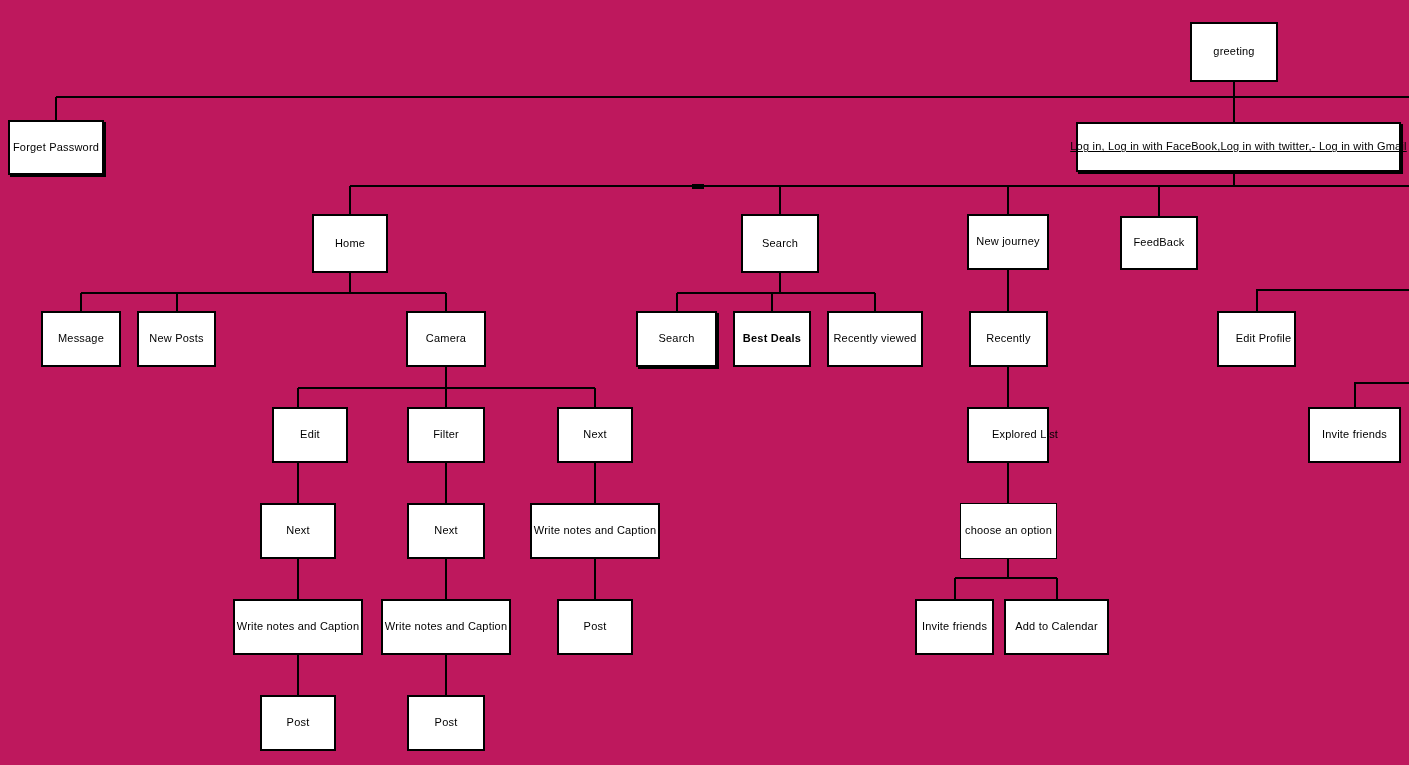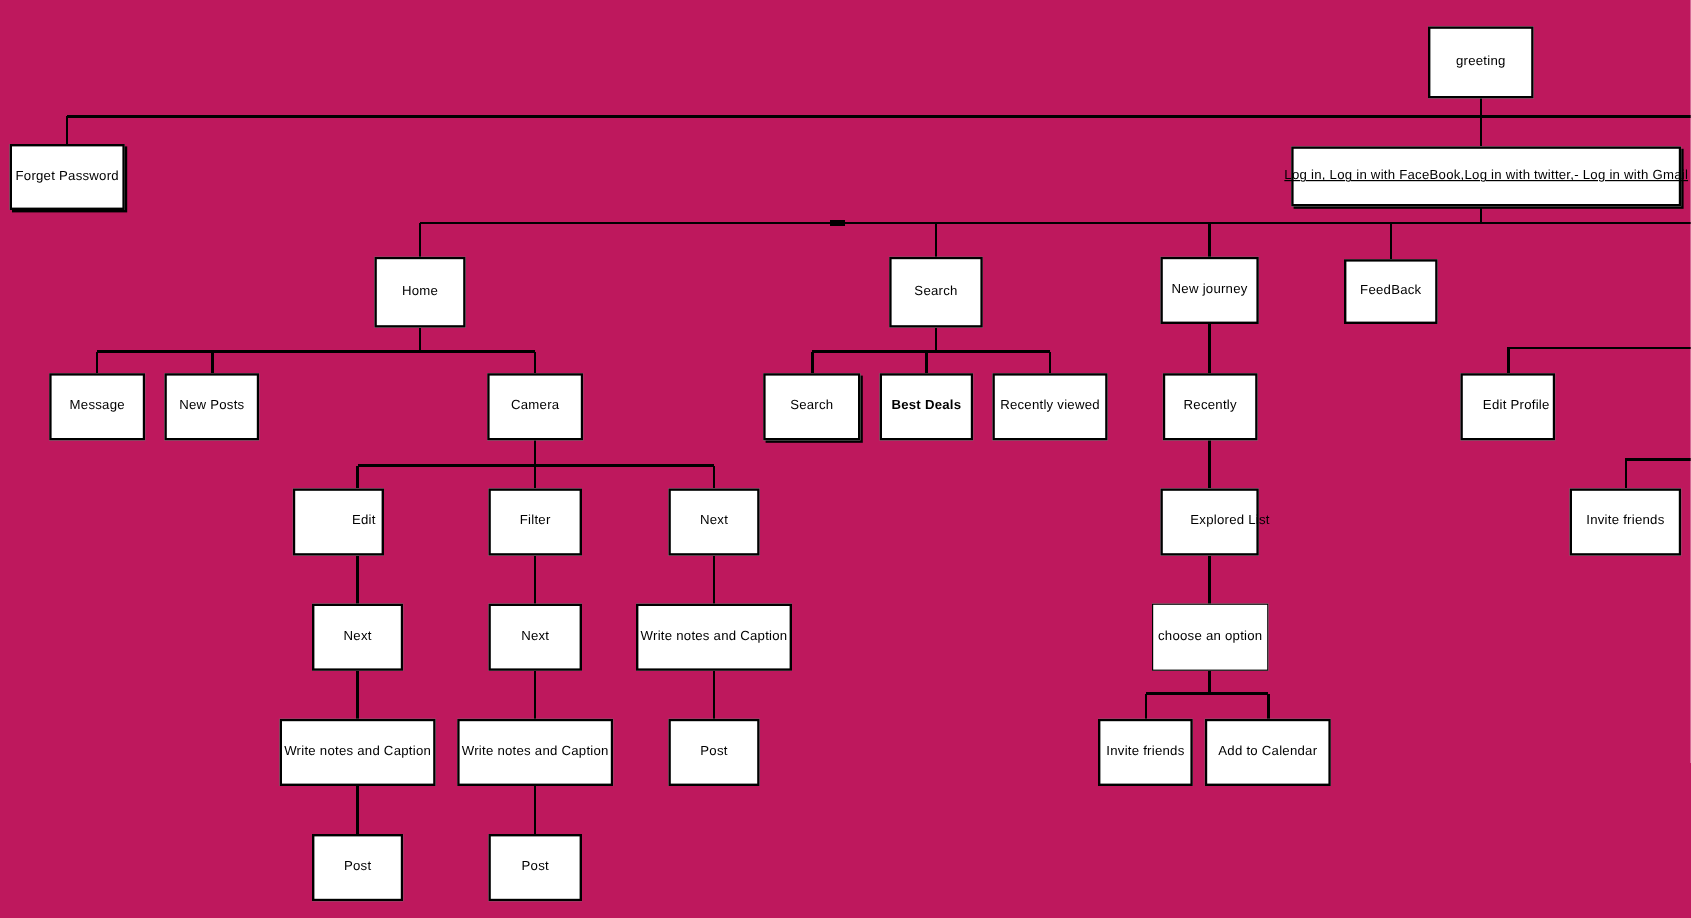--- a/index.html
+++ b/index.html
@@ -165,21 +165,21 @@
       </div>
       <div class="node" style="left: 827px; top: 311px; width: 96px; height: 56px;">
         <span class="node-label">Recently viewed</span>
       </div>
       <div class="node" style="left: 969px; top: 311px; width: 79px; height: 56px;">
         <span class="node-label">Recently</span>
       </div>
       <div class="node" style="left: 1217px; top: 311px; width: 79px; height: 56px; padding-left: 19px;">
         <span class="node-label">Edit Profile</span>
       </div>
-      <div class="node" style="left: 244px; top: 407px; width: 76px; height: 56px; justify-content: flex-end;">
+      <div class="node" style="left: 272px; top: 407px; width: 76px; height: 56px;">
         <span class="node-label">Edit</span>
       </div>
       <div class="node" style="left: 407px; top: 407px; width: 78px; height: 56px;">
         <span class="node-label">Filter</span>
       </div>
       <div class="node" style="left: 557px; top: 407px; width: 76px; height: 56px;">
         <span class="node-label">Next</span>
       </div>
       <div class="node" style="left: 1308px; top: 407px; width: 93px; height: 56px;">
         <span class="node-label">Invite friends</span>

